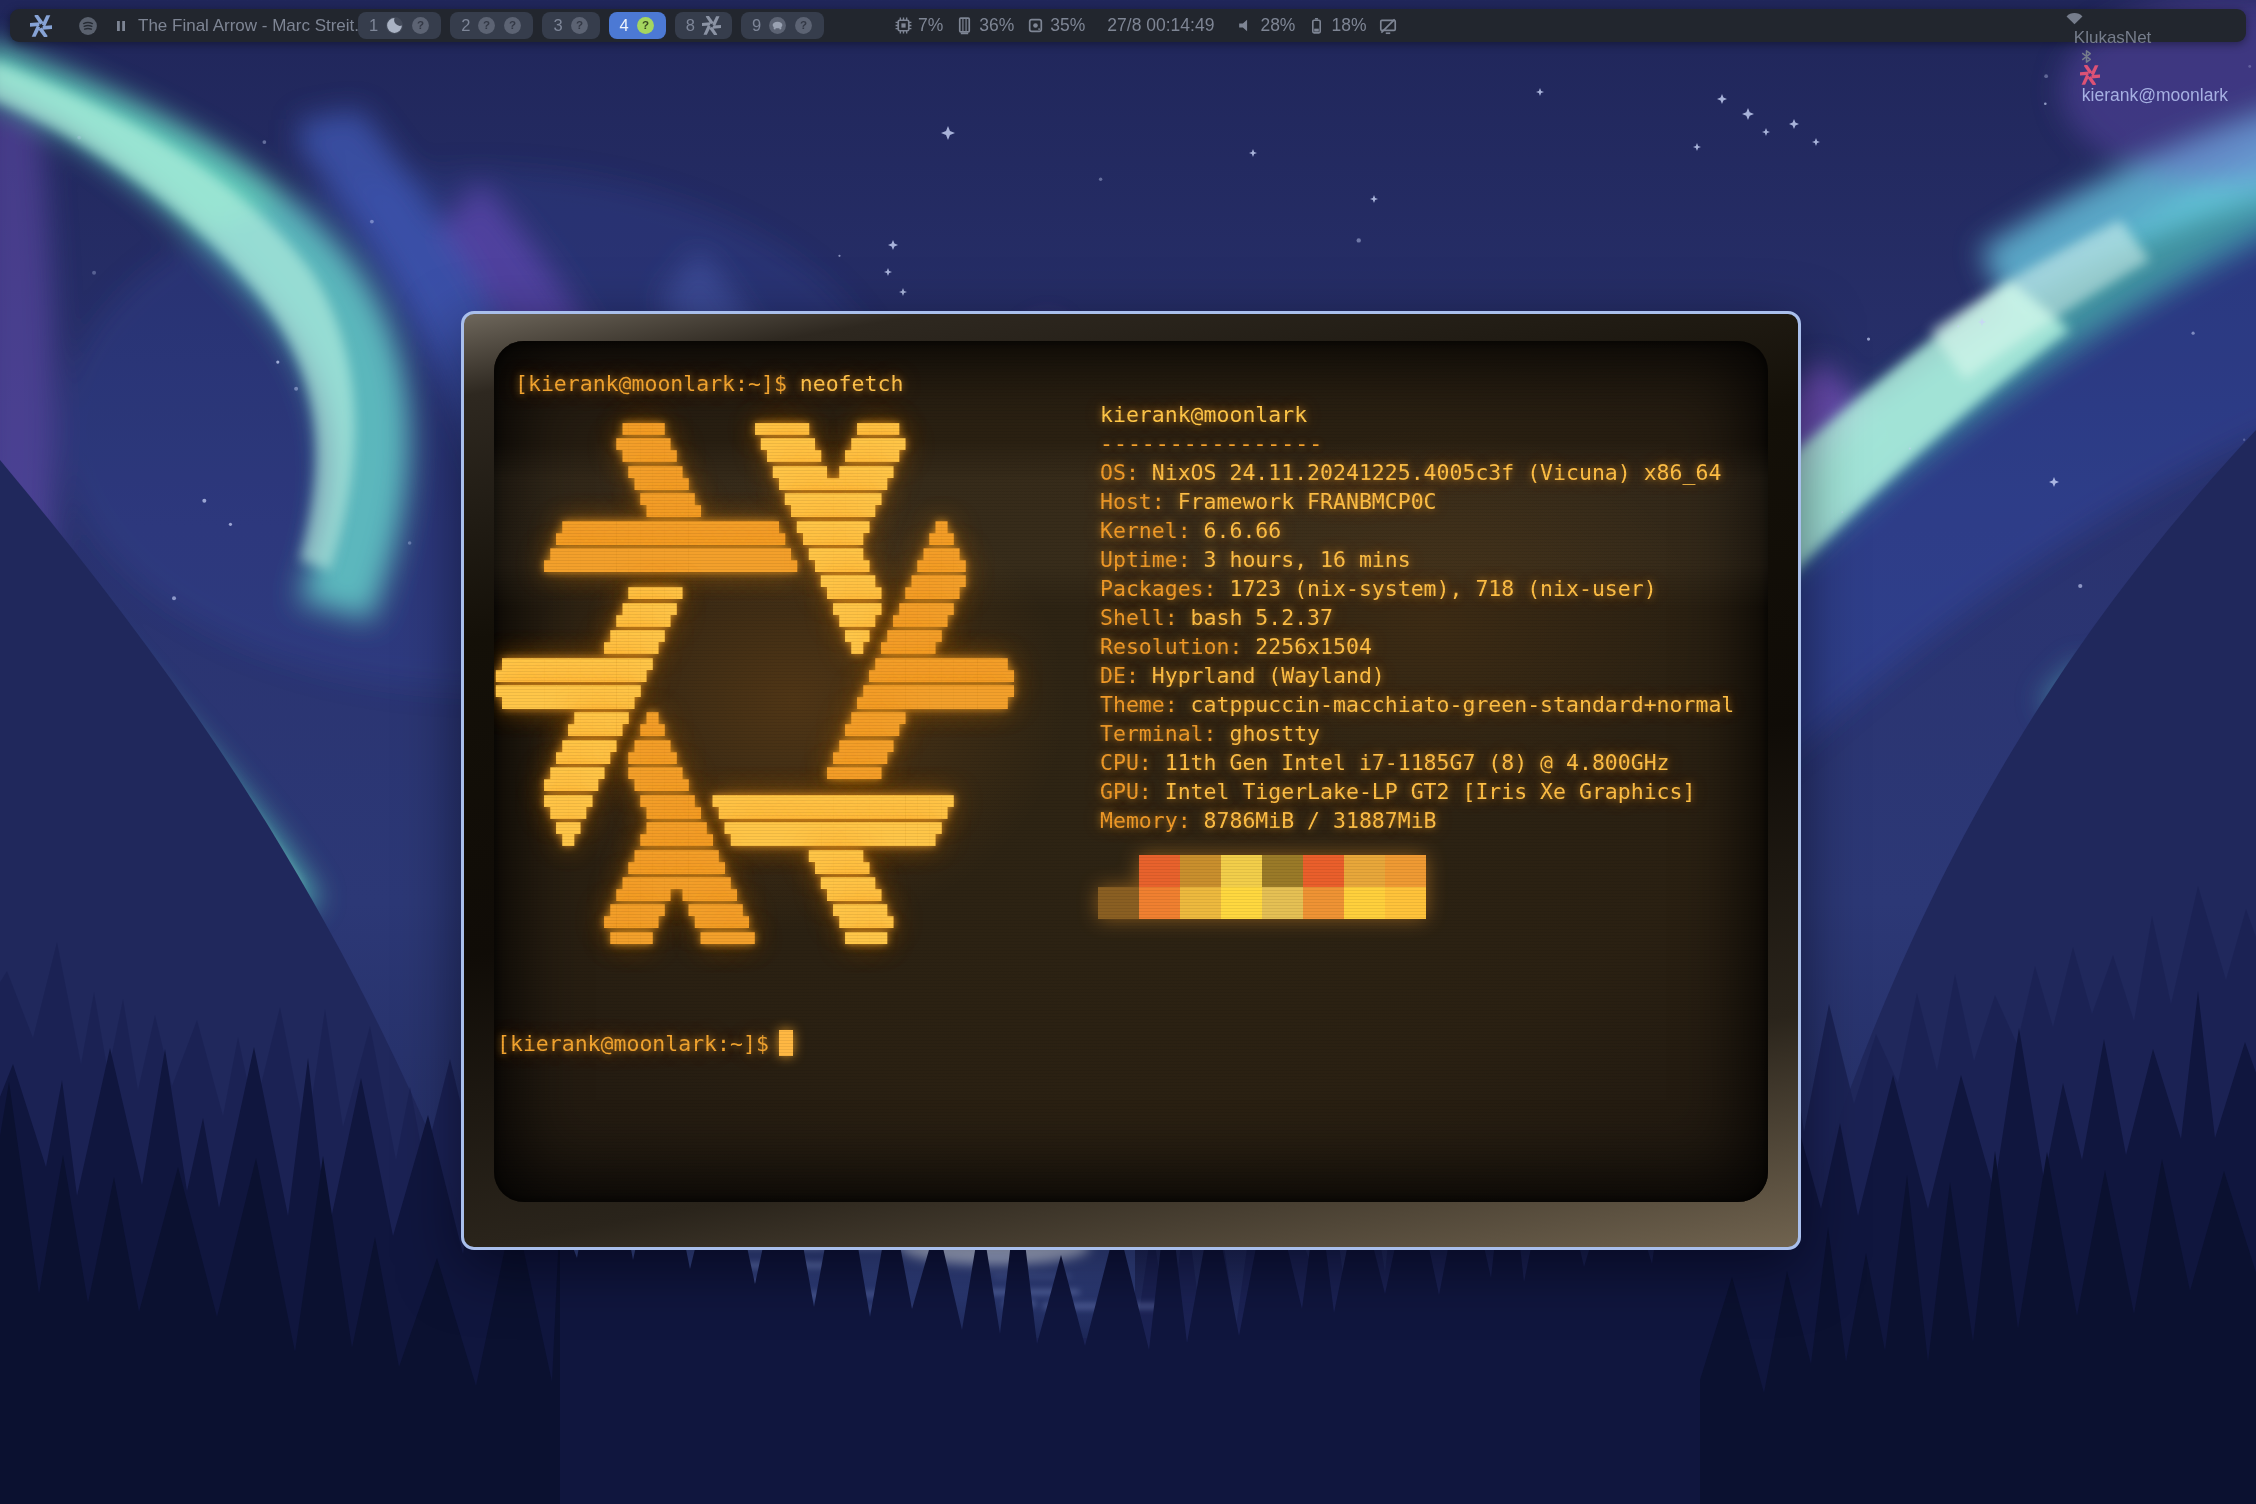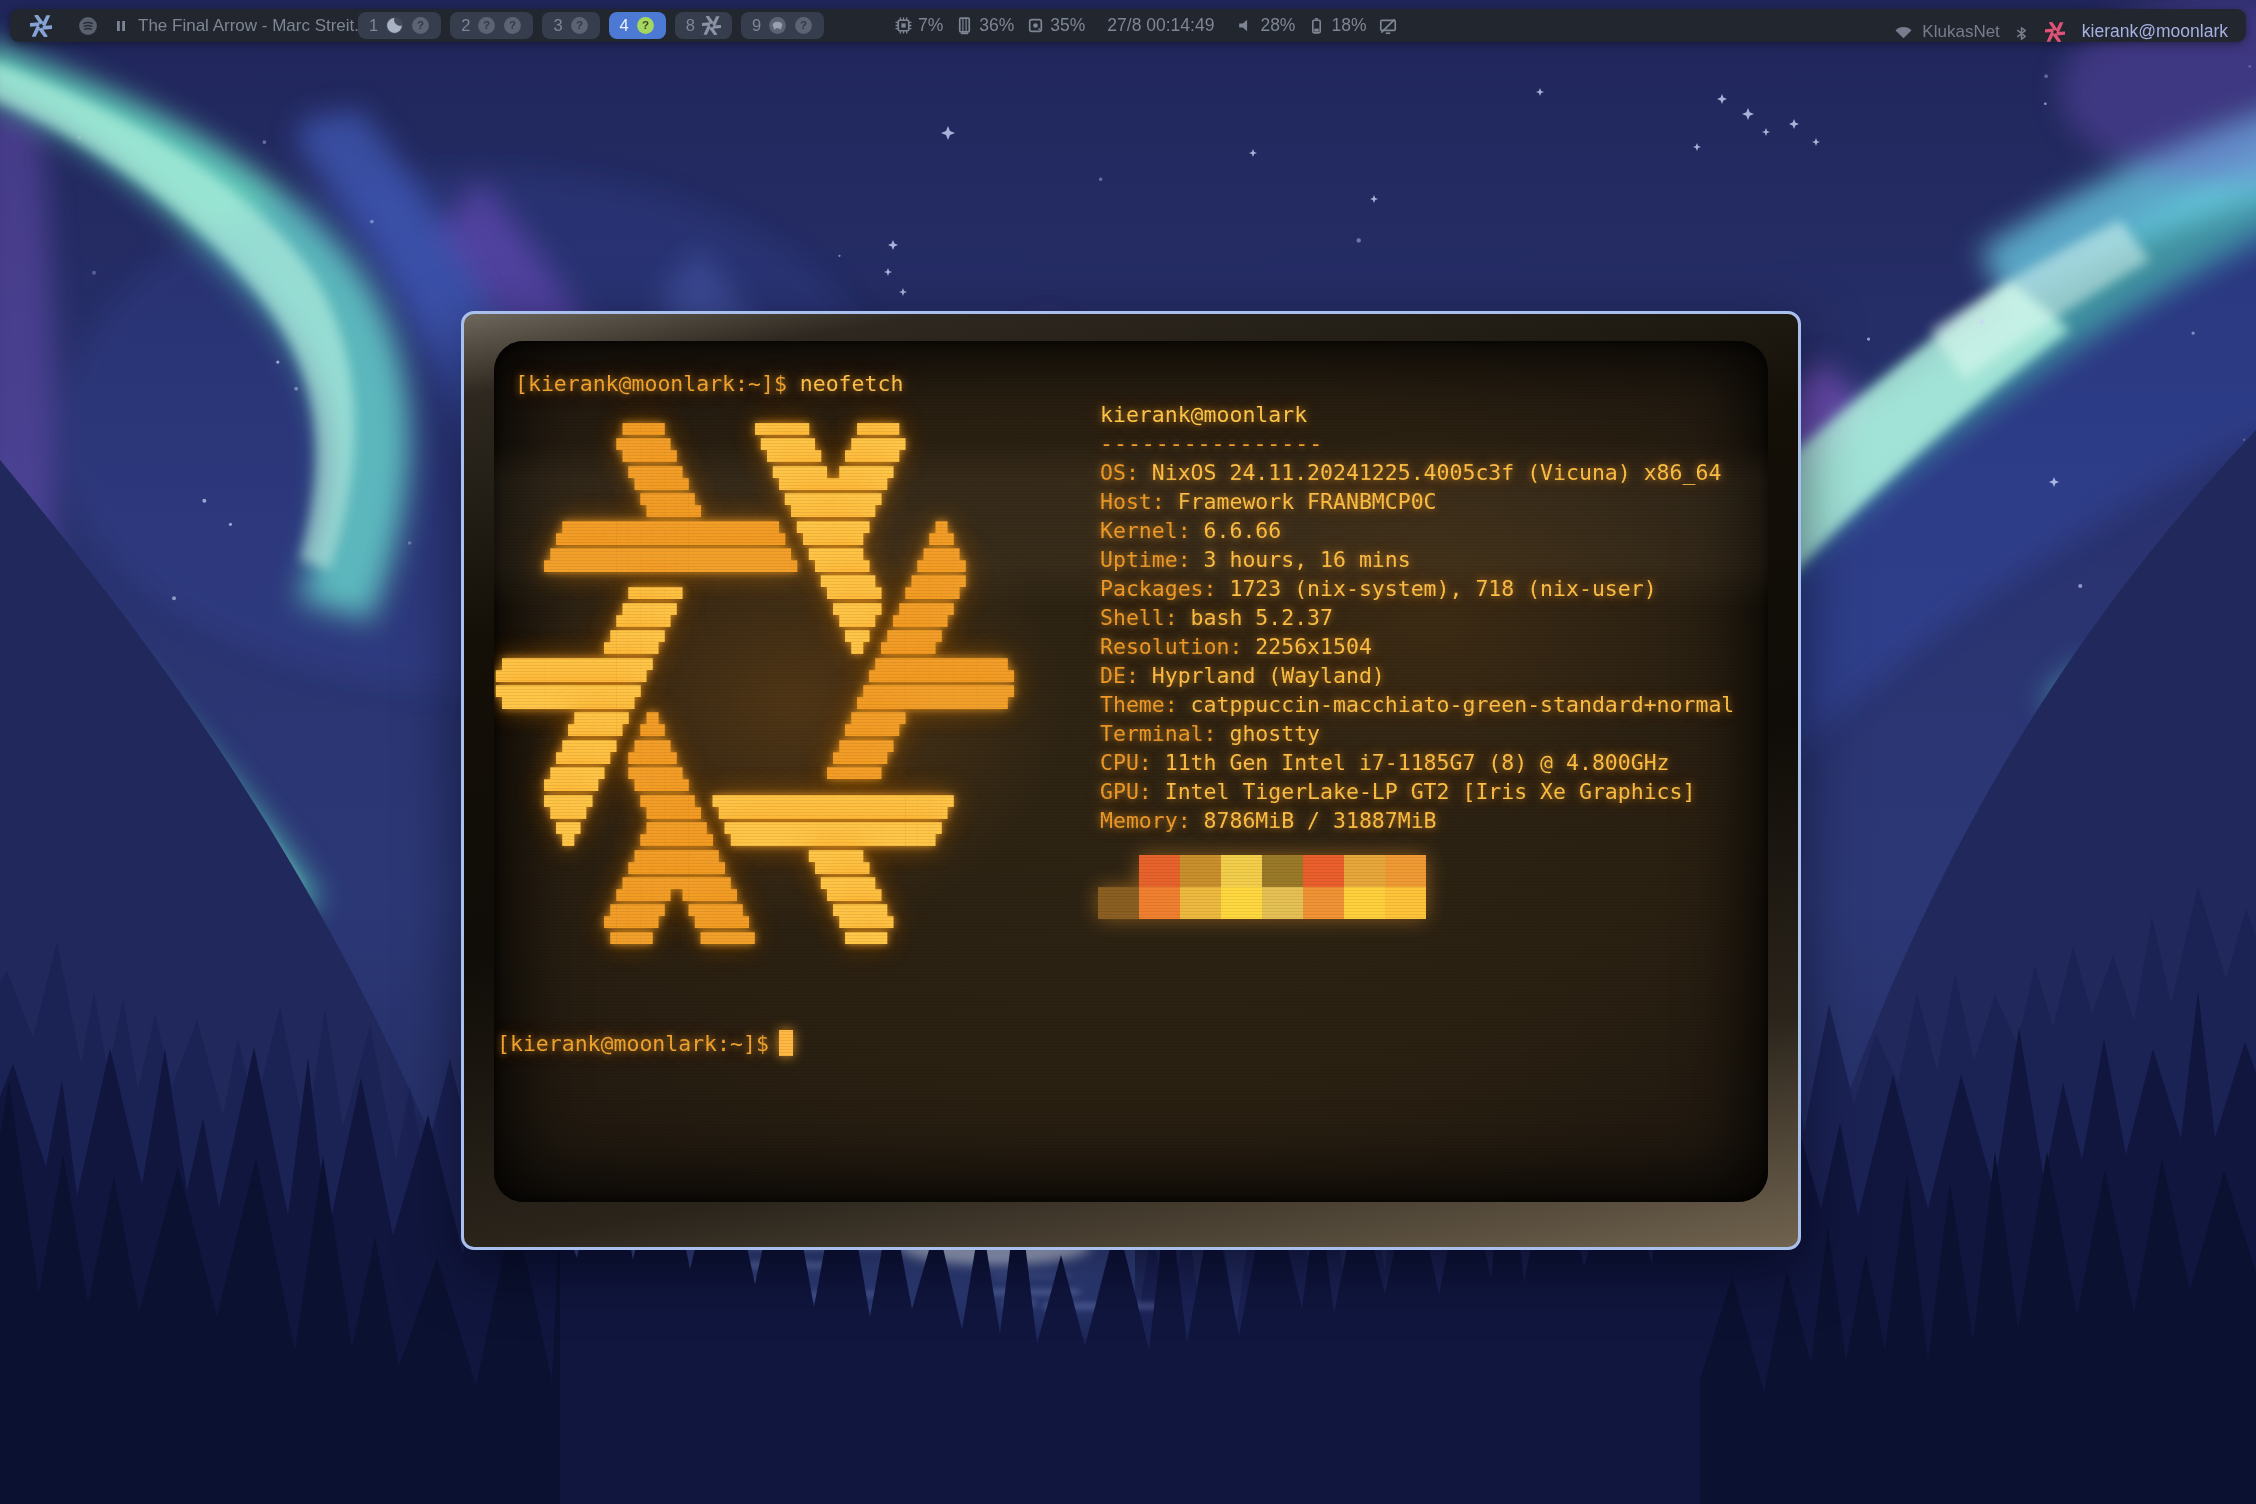--- a/index.html
+++ b/index.html
@@ -21,21 +21,21 @@
   .bar-ws{position:absolute;left:348px;top:3px;height:27px;display:flex;gap:9px;}
   .ws-pill{display:flex;align-items:center;gap:7px;padding:0 11px;background:#363d4c;border-radius:8px;color:#7e8698;font-size:16.5px;}
   .ws-pill.active{background:#4c79d4;color:#eef3fb;}
   .ws-num{min-width:9px;text-align:center;}
   .ws-icon svg{display:block;}
 
   .bar-stats{position:absolute;left:884px;top:0;height:100%;display:flex;align-items:center;gap:12px;font-size:17.5px;color:#7e8594;}
   .stat{display:flex;align-items:center;gap:5px;}
   .clock{margin:0 10px;white-space:nowrap;}
 
-  .bar-right{position:absolute;right:18px;top:0;height:100%;display:flex;align-items:flex-end;font-size:17px;color:#767d8c;}
+  .bar-right{position:absolute;right:18px;top:0;height:100%;display:flex;align-items:flex-start;font-size:17px;color:#767d8c;flex-direction:column;}
   .ssid{margin-left:9px;}
   .m-bt{margin-left:13px;}
   .m-nixpink{margin-left:15px;}
   .bar-user{margin-left:17px;color:#a6b0e2;font-size:17.5px;}
 
   
   .terminal-window{position:absolute;left:461px;top:311px;width:1334px;height:933px;border-radius:13px;border:3px solid #a9bfec;
     background:linear-gradient(170deg,#6e675c 0%,#2e2820 7%,#141008 28%,#100c07 55%,#2a241b 80%,#70634f 100%);
     box-shadow:0 18px 60px rgba(0,0,15,.55);}
   .crt{position:absolute;left:30px;top:27px;right:30px;bottom:45px;border-radius:30px;overflow:hidden;

